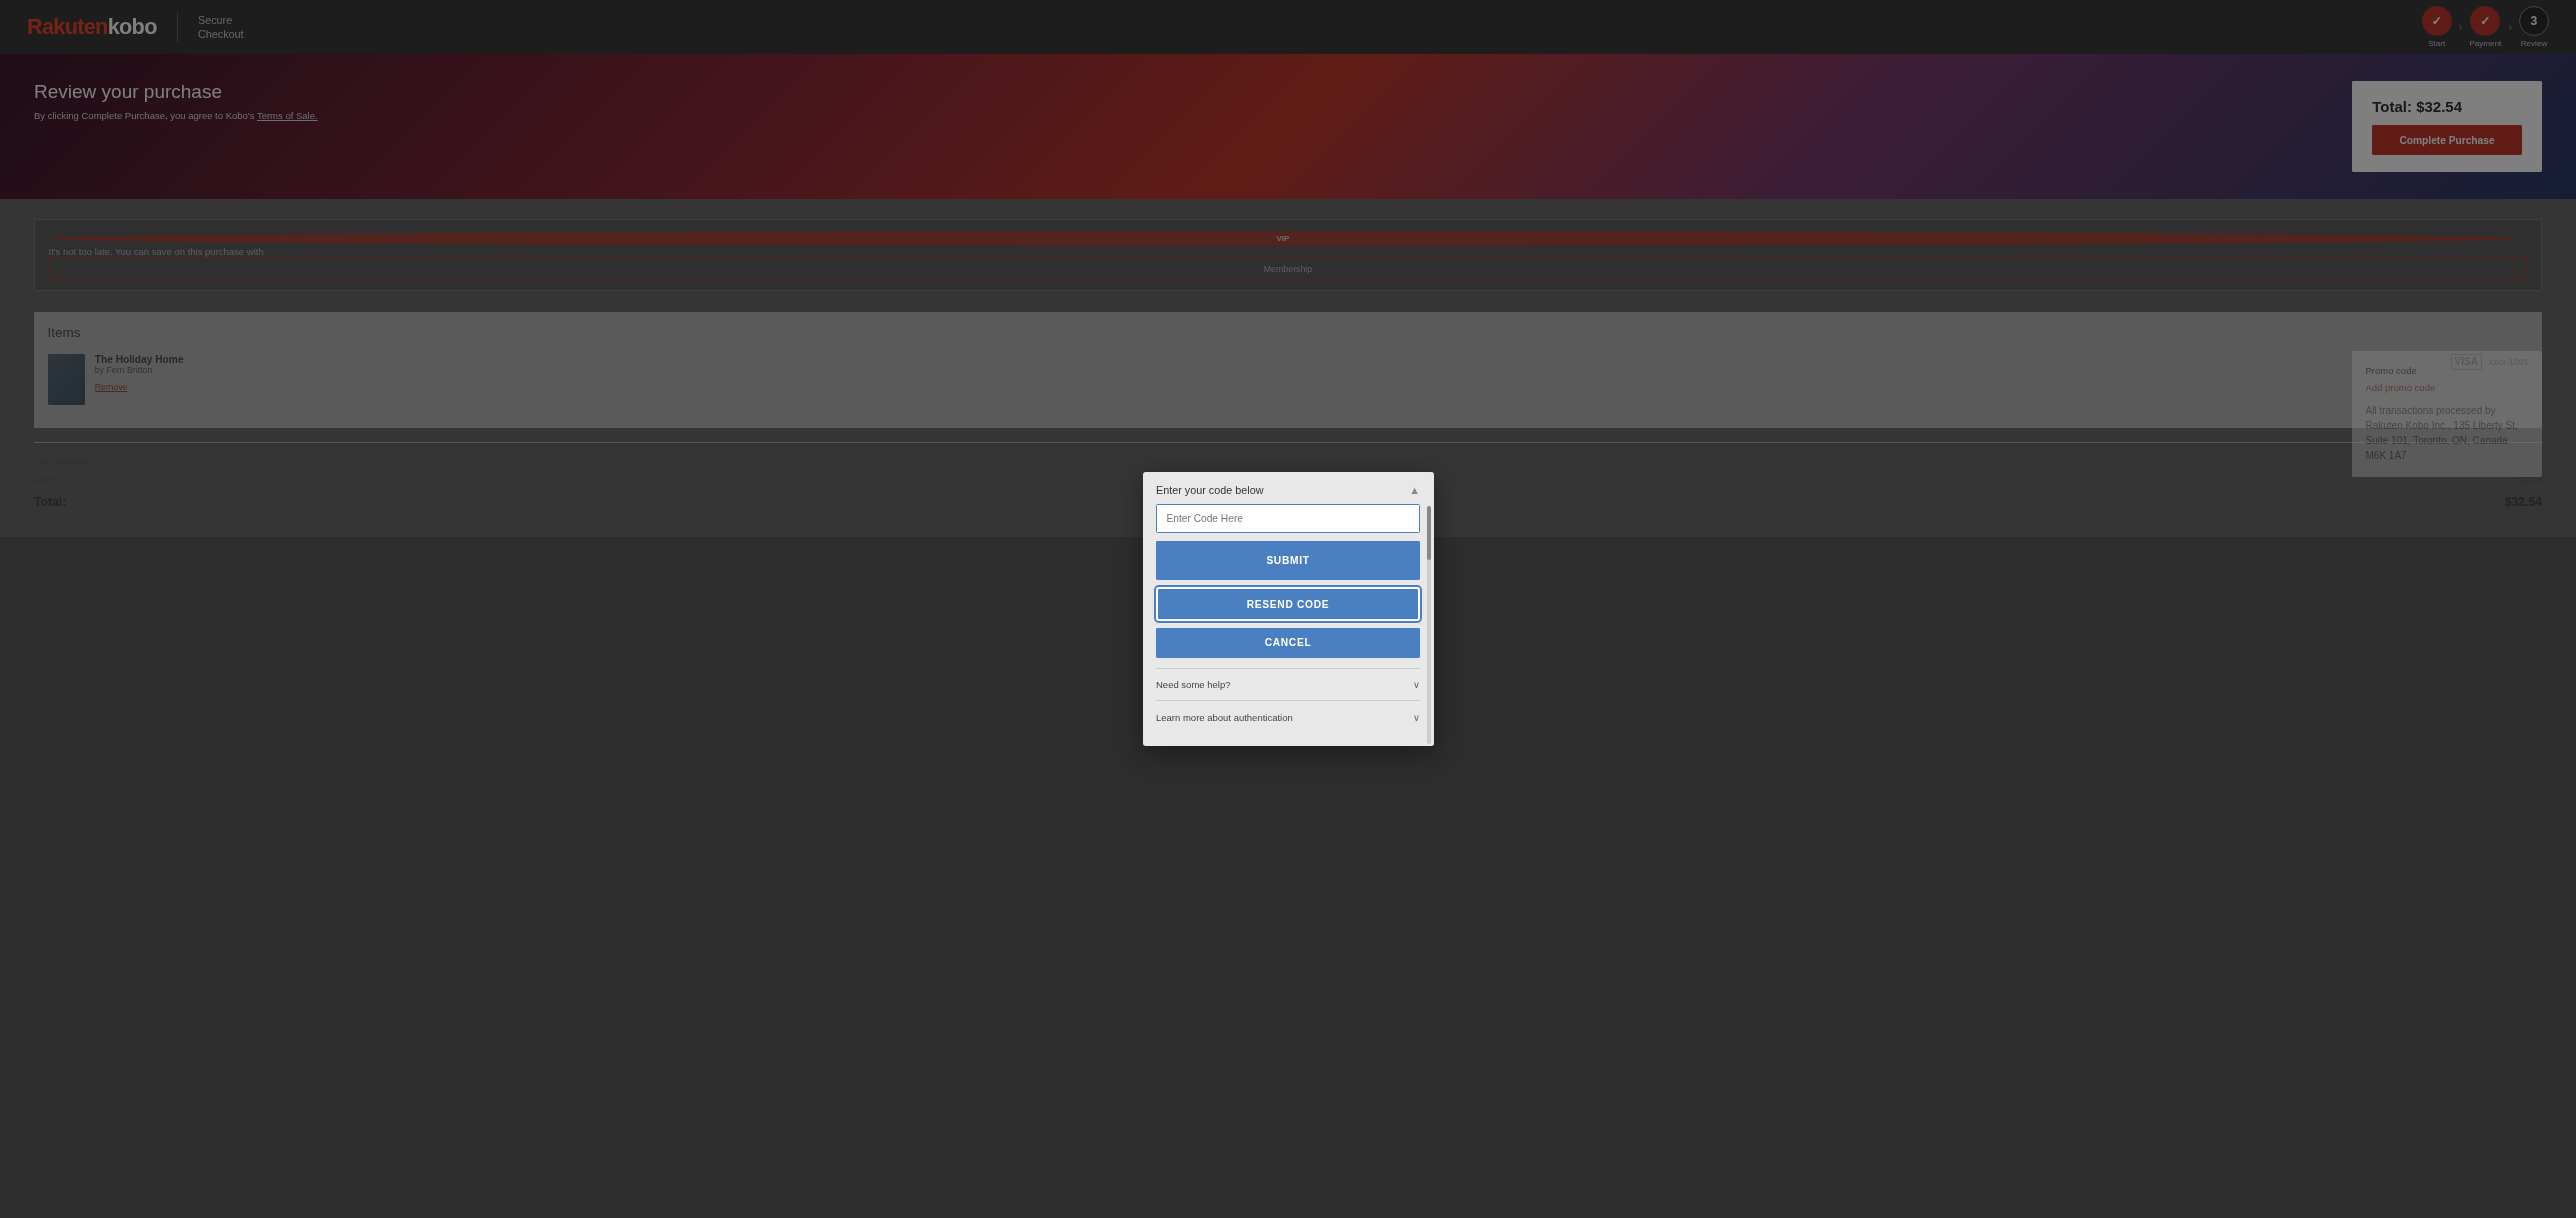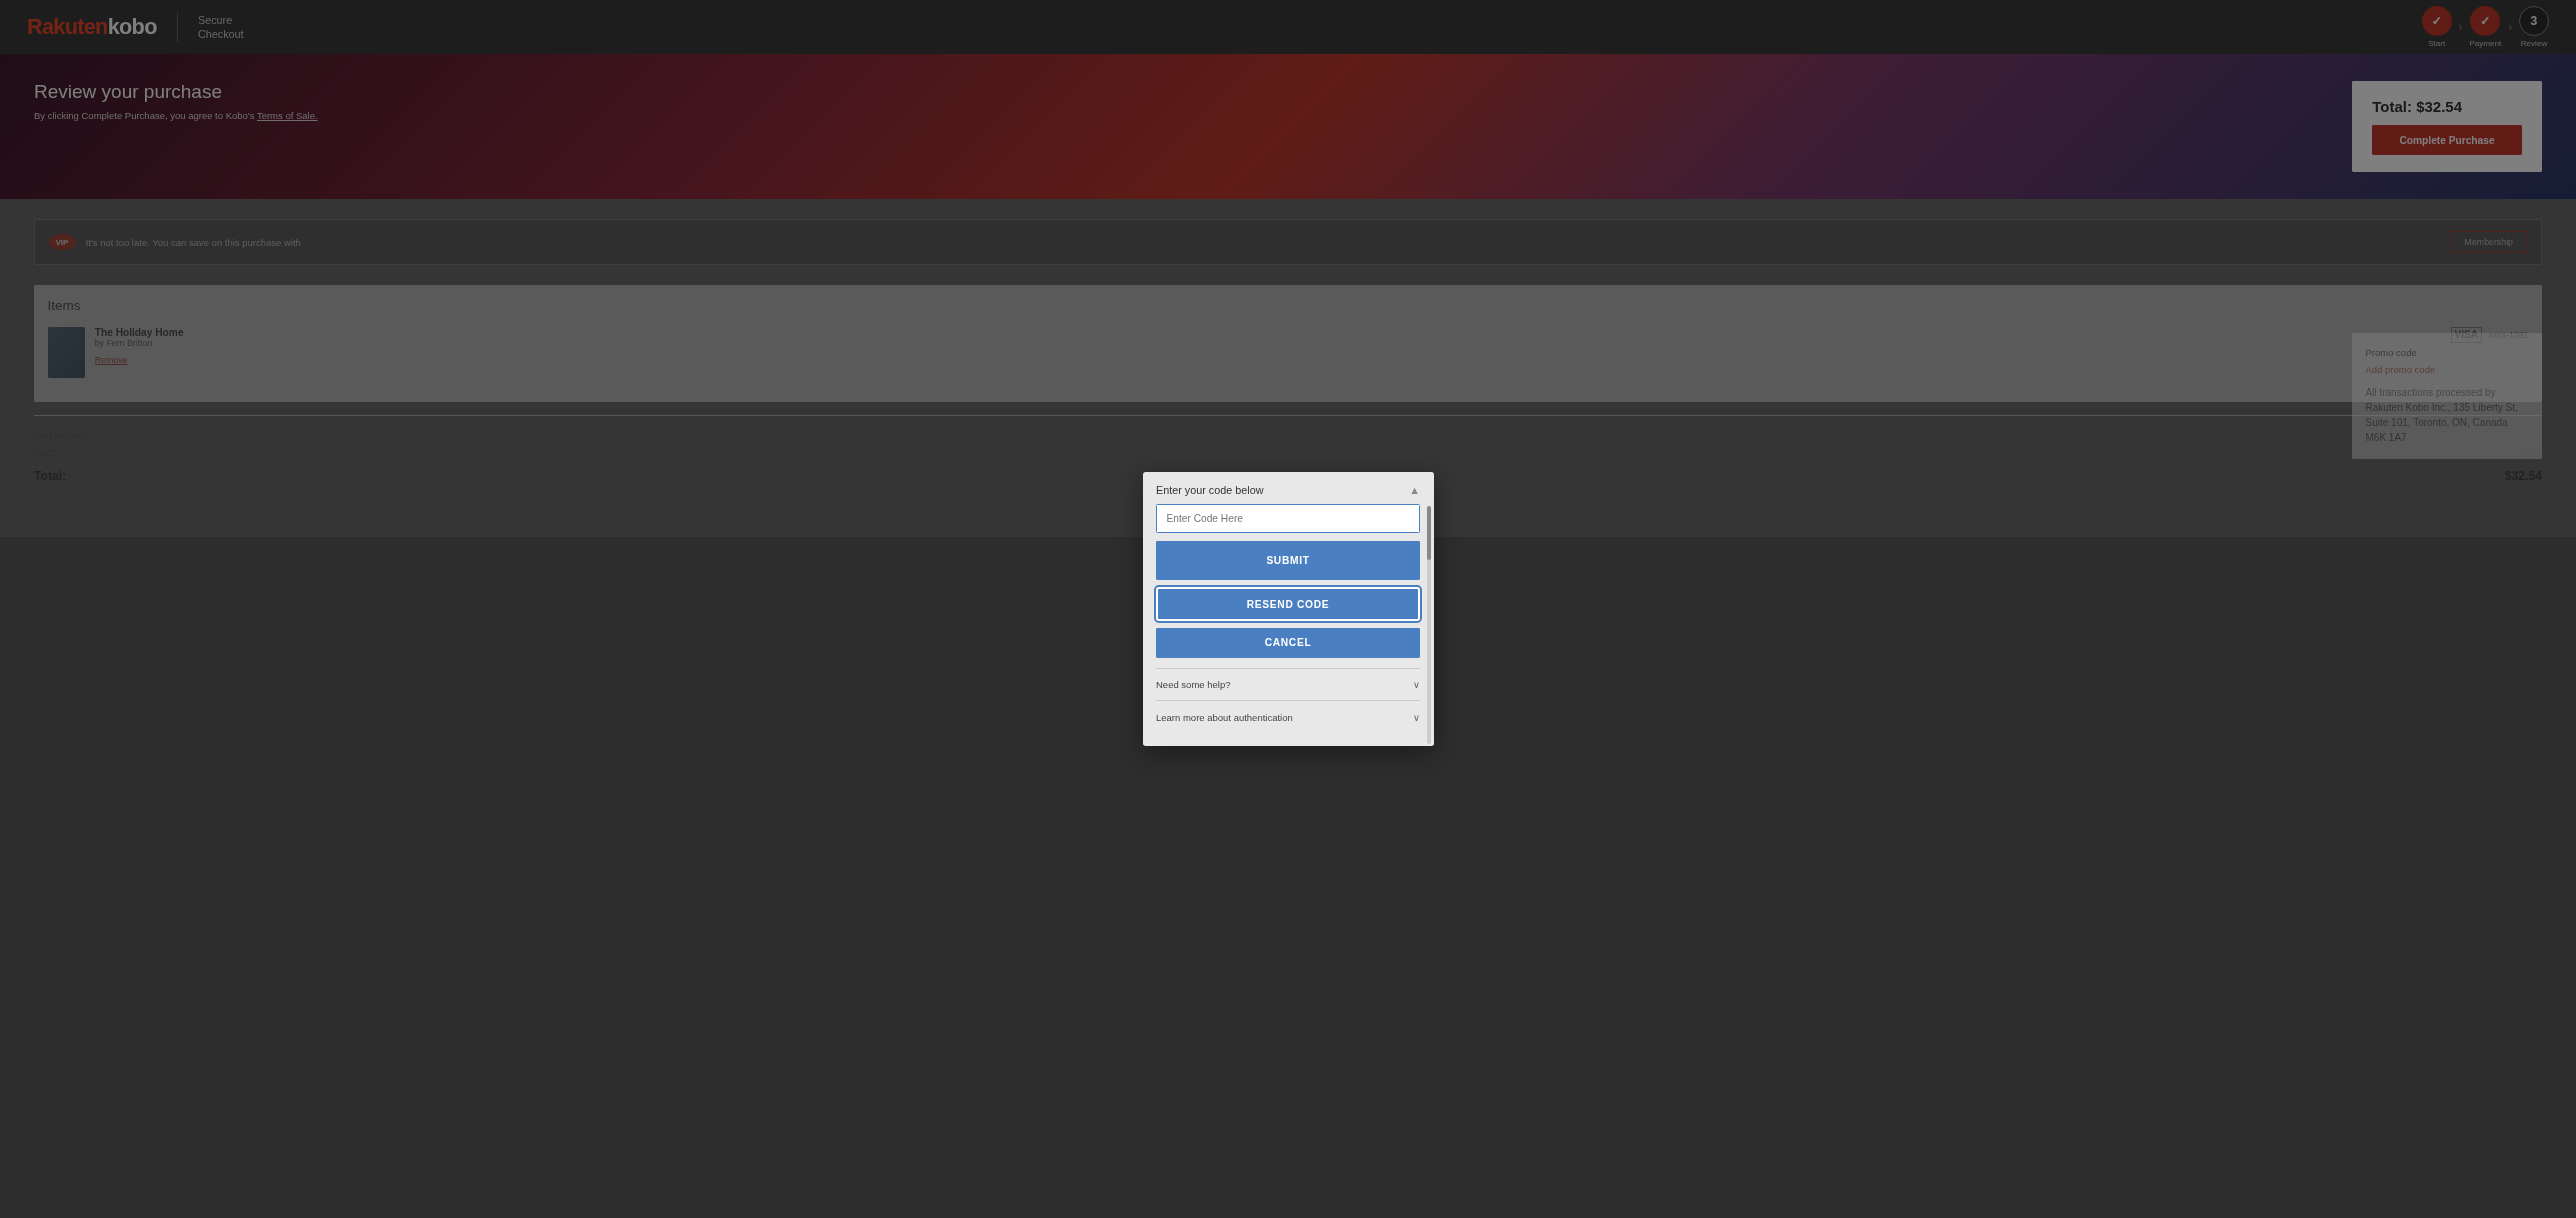--- a/index.html
+++ b/index.html
@@ -141,25 +141,25 @@
       padding: 20.3px 34px;
       min-height: 338px;
       position: relative;
     }
 
     
     .vip-banner {
       background: #5a5a5a;
       border: 0.7px solid #888;
       display: flex;
-      align-items: center;
       padding: 10.2px 13.5px;
       margin-bottom: 20.3px;
       border-radius: 1.4px;
       opacity: 0.7;
+      flex-direction: column;
     }
     .vip-badge {
       background: #c0392b;
       color: white;
       font-size: 8.1px;
       font-weight: bold;
       padding: 3.4px 5.4px;
       border-radius: 50%;
       margin-right: 10.2px;
       min-width: 27px;
@@ -252,21 +252,21 @@
       font-size: 12.2px;
       font-weight: bold;
       color: #222;
       padding-top: 6.8px;
     }
 
     
     .right-sidebar {
       position: absolute;
       right: 34px;
-      top: 134px;
+      top: 152px;
       width: 190px;
       background: white;
       padding: 13.5px;
       border-radius: 1.4px;
       opacity: 0.5;
     }
     .promo-title {
       font-size: 9.5px;
       color: #333;
       margin-bottom: 5.4px;

